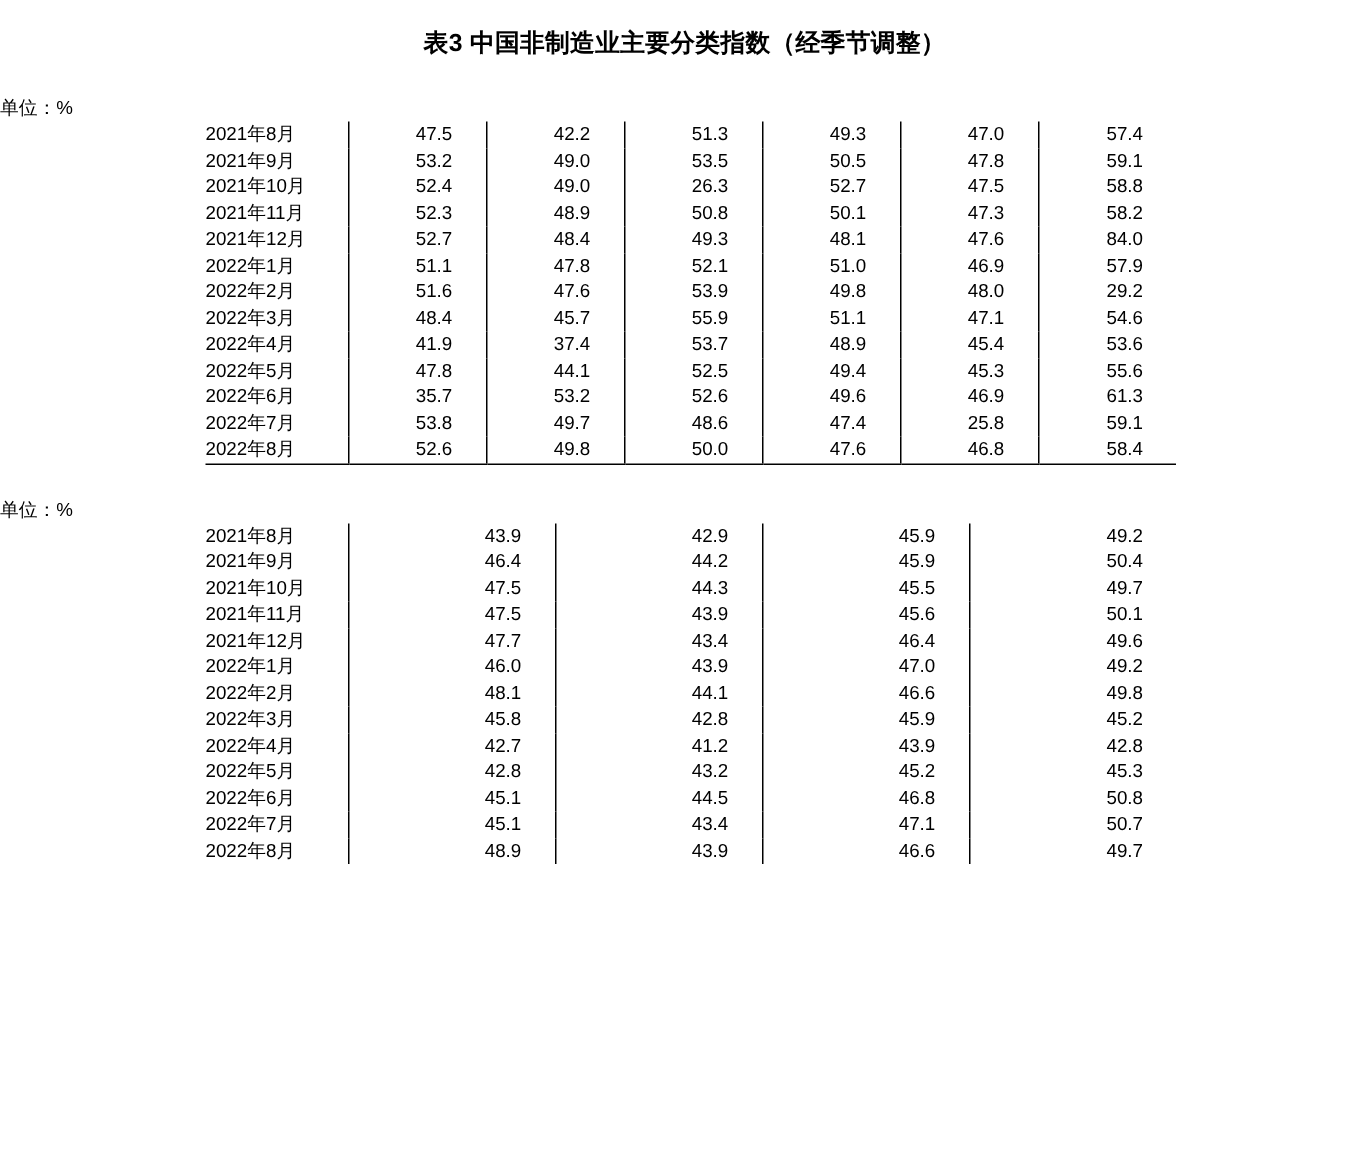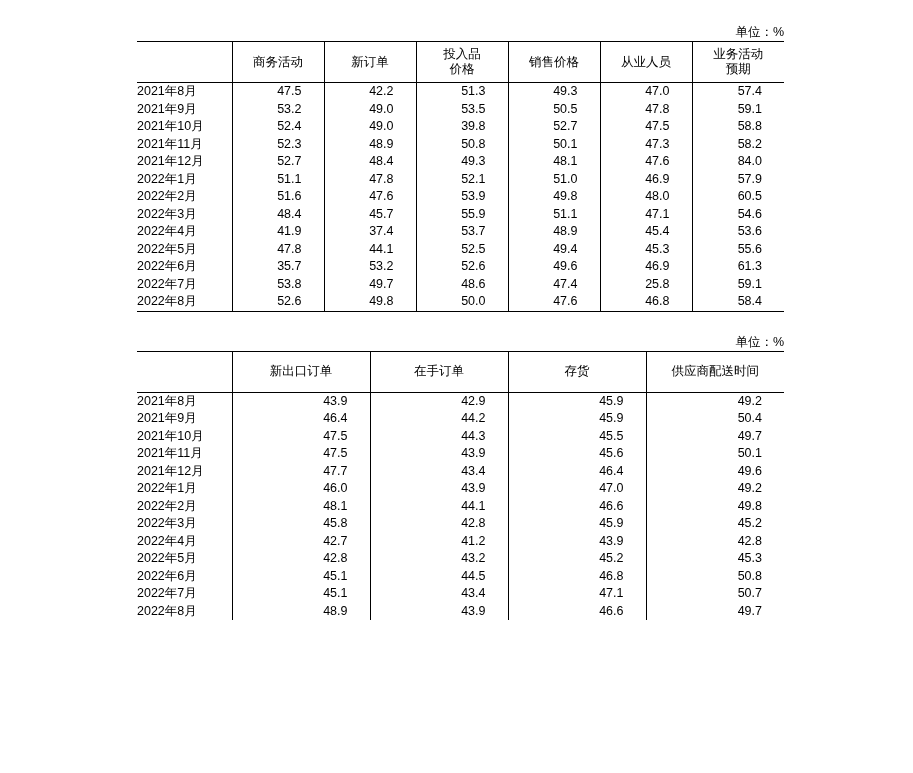--- a/index.html
+++ b/index.html
@@ -24,21 +24,20 @@
     width: 913px;
   }
   .table-title {
     text-align: center;
     font-size: 16.5px;
     font-weight: bold;
     font-family: "Liberation Sans", "DejaVu Sans", sans-serif;
     letter-spacing: 0.2px;
   }
   .unit-line {
-    text-align: right;
     font-size: 12.5px;
     font-family: "Liberation Sans", "DejaVu Sans", sans-serif;
   }
   table.data {
     border-collapse: collapse;
     table-layout: fixed;
     font-family: "Liberation Sans", "DejaVu Sans", sans-serif;
     font-size: 12.5px;
   }
   table.data td, table.data th {
@@ -87,56 +86,34 @@
   .t3-unit { margin-top: 24px; width: 784px; }
   .t4-title { margin-top: 30px; }
   .t4-unit { margin-top: 22px; width: 784px; }
 </style>
 </head>
 <body>
 
 <div class="page">
 
   <div class="section">
+    <div class="table-title t3-title">表3 中国非制造业主要分类指数（经季节调整）</div>
     <div class="unit-line t3-unit">单位：%</div>
 
     <table class="data" id="table3">
       <colgroup>
         <col style="width:95px">
         <col style="width:92px">
         <col style="width:92px">
         <col style="width:92px">
         <col style="width:92px">
         <col style="width:92px">
         <col style="width:92px">
       </colgroup>
       <tbody>
-        <tr class="hdr-row">
-          <td></td>
-          <td class="colsep">
-            <span>商务活动</span>
-          </td>
-          <td class="colsep">
-            <span>新订单</span>
-          </td>
-          <td class="colsep">
-            <div>投入品</div>
-            <div>价格</div>
-          </td>
-          <td class="colsep">
-            <span>销售价格</span>
-          </td>
-          <td class="colsep">
-            <span>从业人员</span>
-          </td>
-          <td class="colsep">
-            <div>业务活动</div>
-            <div>预期</div>
-          </td>
-        </tr>
 
         <tr class="body-row">
           <td class="label">2021年8月</td>
           <td class="val colsep">47.5</td>
           <td class="val colsep">42.2</td>
           <td class="val colsep">51.3</td>
           <td class="val colsep">49.3</td>
           <td class="val colsep">47.0</td>
           <td class="val colsep">57.4</td>
         </tr>
@@ -146,21 +123,21 @@
           <td class="val colsep">49.0</td>
           <td class="val colsep">53.5</td>
           <td class="val colsep">50.5</td>
           <td class="val colsep">47.8</td>
           <td class="val colsep">59.1</td>
         </tr>
         <tr class="body-row">
           <td class="label">2021年10月</td>
           <td class="val colsep">52.4</td>
           <td class="val colsep">49.0</td>
-          <td class="val colsep">39.8</td>
+          <td class="val colsep">26.3</td>
           <td class="val colsep">52.7</td>
           <td class="val colsep">47.5</td>
           <td class="val colsep">58.8</td>
         </tr>
         <tr class="body-row">
           <td class="label">2021年11月</td>
           <td class="val colsep">52.3</td>
           <td class="val colsep">48.9</td>
           <td class="val colsep">50.8</td>
           <td class="val colsep">50.1</td>
@@ -185,21 +162,21 @@
           <td class="val colsep">46.9</td>
           <td class="val colsep">57.9</td>
         </tr>
         <tr class="body-row">
           <td class="label">2022年2月</td>
           <td class="val colsep">51.6</td>
           <td class="val colsep">47.6</td>
           <td class="val colsep">53.9</td>
           <td class="val colsep">49.8</td>
           <td class="val colsep">48.0</td>
-          <td class="val colsep">60.5</td>
+          <td class="val colsep">29.2</td>
         </tr>
         <tr class="body-row">
           <td class="label">2022年3月</td>
           <td class="val colsep">48.4</td>
           <td class="val colsep">45.7</td>
           <td class="val colsep">55.9</td>
           <td class="val colsep">51.1</td>
           <td class="val colsep">47.1</td>
           <td class="val colsep">54.6</td>
         </tr>
@@ -257,35 +234,20 @@
 
     <table class="data" id="table4">
       <colgroup>
         <col style="width:95px">
         <col style="width:138px">
         <col style="width:138px">
         <col style="width:138px">
         <col style="width:138px">
       </colgroup>
       <tbody>
-        <tr class="hdr-row">
-          <td></td>
-          <td class="colsep">
-            <span>新出口订单</span>
-          </td>
-          <td class="colsep">
-            <span>在手订单</span>
-          </td>
-          <td class="colsep">
-            <span>存货</span>
-          </td>
-          <td class="colsep">
-            <span>供应商配送时间</span>
-          </td>
-        </tr>
 
         <tr class="body-row">
           <td class="label">2021年8月</td>
           <td class="val colsep">43.9</td>
           <td class="val colsep">42.9</td>
           <td class="val colsep">45.9</td>
           <td class="val colsep">49.2</td>
         </tr>
         <tr class="body-row">
           <td class="label">2021年9月</td>

